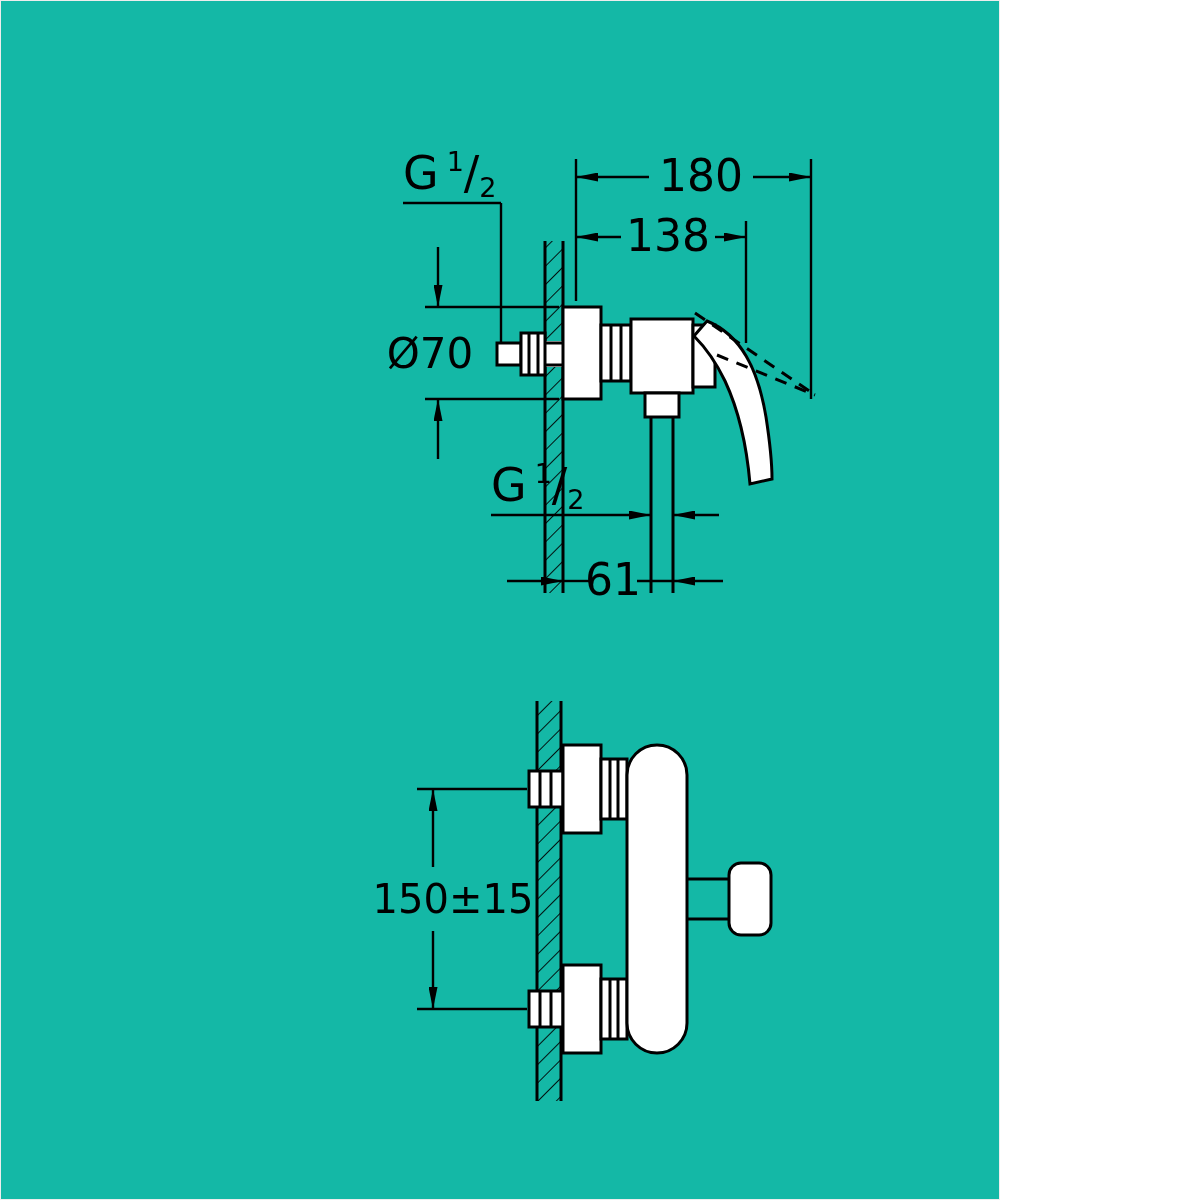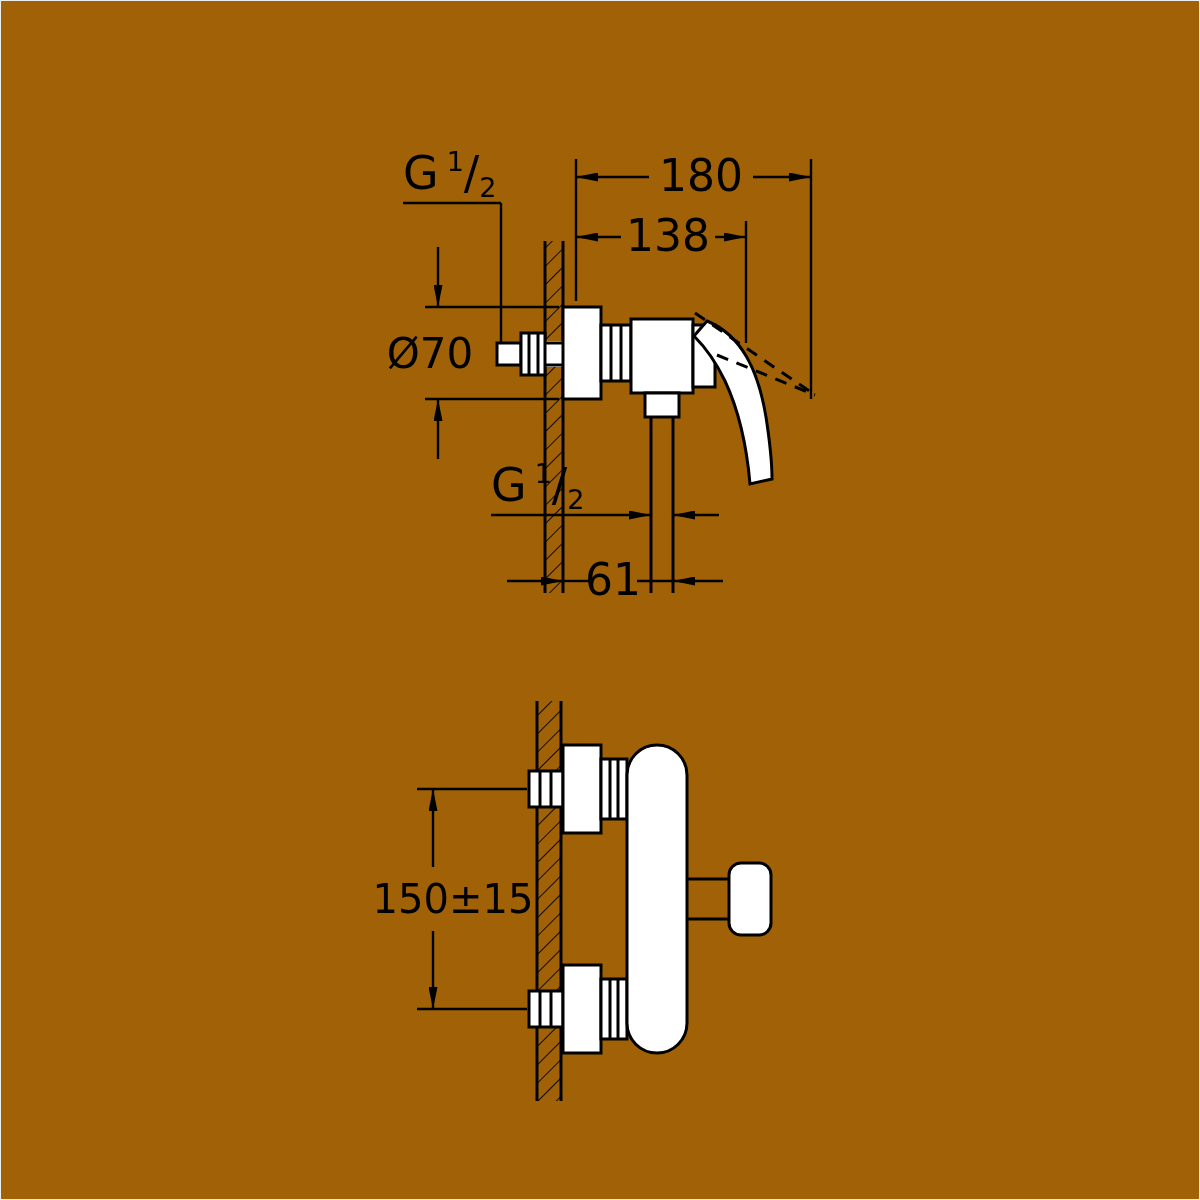--- a/index.html
+++ b/index.html
@@ -1,18 +1,18 @@
 <!DOCTYPE html>
 <html><head>
 <meta charset="utf-8">
 <style>
   html,body { margin:0; padding:0; background:#ffffff; }
   .canvas {
-    position:relative; width:1200px; height:1200px;
-    background:#a16207; box-sizing:border-box; border:1px solid #ededed;
+    position:relative; width:1000px; height:1200px;
+    background:#14b8a6; box-sizing:border-box; border:1px solid #ededed;
   }
   svg { display:block; }
   text {
     font-family:"DejaVu Sans","Liberation Sans",sans-serif;
     fill:currentColor;
   }
   .t-lg { font-size:46px; }
   .t-dim { font-size:44px; }
   .t-dia { font-size:42px; }
   .t-ctr { font-size:40px; }

